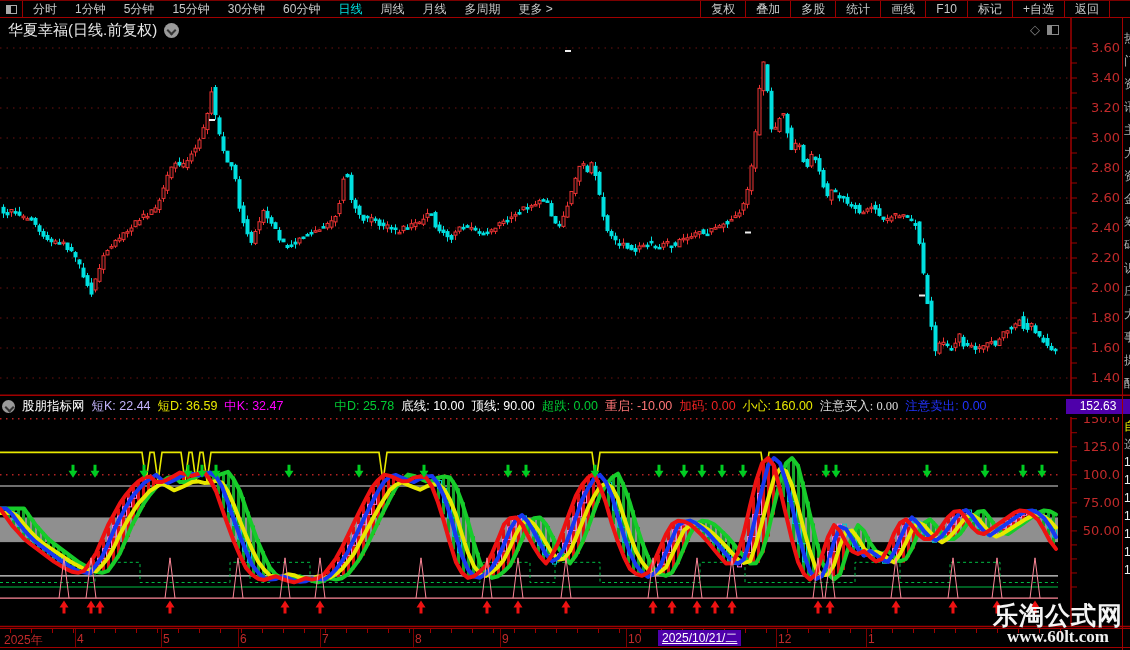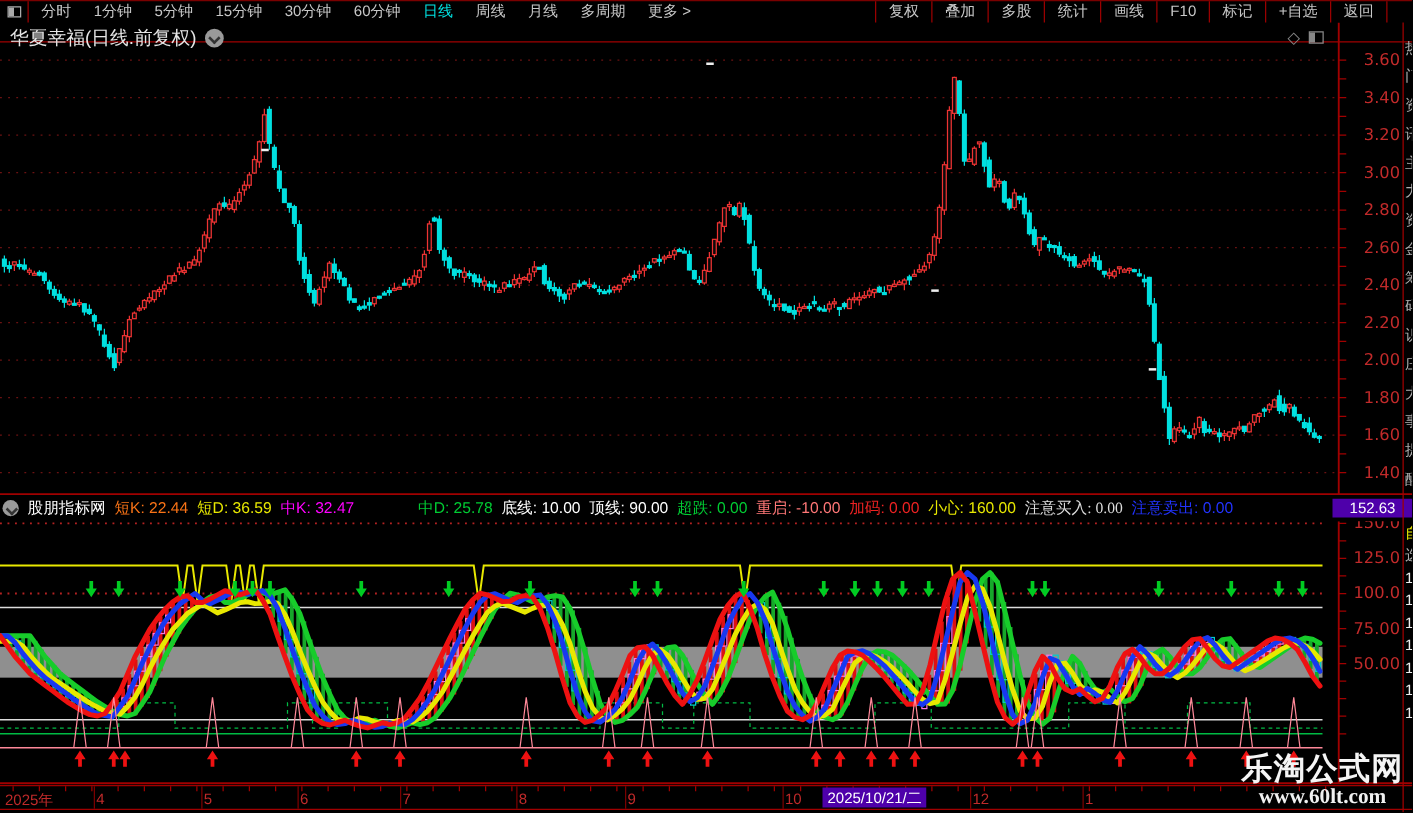--- a/index.html
+++ b/index.html
@@ -1,19 +1,19 @@
 <!DOCTYPE html>
 <html><head>
 <meta charset="utf-8">
 <style>
   html,body{margin:0;padding:0;background:#000;}
   #app{position:relative;width:1130px;height:650px;background:#000;overflow:hidden;
        font-family:"Liberation Sans","DejaVu Sans",sans-serif;}
   
-  #toolbar{position:absolute;left:0;top:0;width:1130px;height:34px;background:#000;
+  #toolbar{position:absolute;left:0;top:0;width:1130px;height:18px;background:#000;
            border-top:1px solid #7a0000;border-bottom:1px solid #a00000;box-sizing:border-box;padding-left:32px;}
   #win-icon-cell{position:absolute;left:0;top:0;width:22px;height:17px;border-right:1px solid #9a0000;
            display:flex;align-items:center;justify-content:center;}
   #win-icon{width:11px;height:9px;border:1px solid #aaa;box-sizing:border-box;background:linear-gradient(90deg,#aaa 0 4px,#000 4px);}
   #tb-left{position:absolute;left:24px;top:0;height:17px;display:flex;align-items:center;}
   .tbi{padding:0 9px;font-size:12px;color:#c8c8c8;white-space:nowrap;}
   .tbi.act{color:#00e0e0;}
   #tb-right{position:absolute;right:20px;top:0;height:17px;display:flex;align-items:center;border-right:1px solid #9a0000;text-align:right;}
   .tbc{padding:0 10px;font-size:12px;color:#c8c8c8;border-left:1px solid #9a0000;line-height:17px;white-space:nowrap;}
   
@@ -679,21 +679,21 @@
   </div>
   <div id="chart-icons">
     <span id="diamond-icon">◇</span>
     <span id="panel-icon"></span>
   </div>
 
   <div id="ind-header">
     <span class="chev-circle" style="width:13px;height:13px"></span>
     <span id="ind-name">股朋指标网</span>
     <span id="ind-fields">
-        <span style="color: #f97316;">短K: 22.44</span>
+        <span style="color: #c4b5fd;">短K: 22.44</span>
         <span style="color: rgb(232, 232, 0);">短D: 36.59</span>
         <span style="color: rgb(255, 0, 255); text-align: center;">中K: 32.47</span>
         <span style="color: rgb(0, 204, 51); margin-left: 44px;">中D: 25.78</span>
         <span style="color: rgb(255, 255, 255);">底线: 10.00</span>
         <span style="color: rgb(255, 255, 255);">顶线: 90.00</span>
         <span style="color: rgb(0, 204, 51);">超跌: 0.00</span>
         <span style="color: rgb(255, 119, 119);">重启: -10.00</span>
         <span style="color: rgb(238, 34, 34);">加码: 0.00</span>
         <span style="color: rgb(232, 232, 0);">小心: 160.00</span>
         <span style="color: rgb(221, 221, 221); font-family: Liberation Serif, serif;">注意买入: 0.00</span>
@@ -1186,21 +1186,21 @@
       <span class="axlbl" style="left: 4px;">2025年</span>
       <span class="axlbl" style="left: 77px;">4</span>
       <span class="axlbl" style="left: 163px;">5</span>
       <span class="axlbl" style="left: 240px;">6</span>
       <span class="axlbl" style="left: 322px;">7</span>
       <span class="axlbl" style="left: 415px;">8</span>
       <span class="axlbl" style="left: 502px;">9</span>
       <span class="axlbl" style="left: 628px;">10</span>
       <span class="axlbl" style="left: 778px;">12</span>
       <span class="axlbl" style="left: 868px;">1</span>
-      <span class="axbadge" style="left: 658px;">2025/10/21/二</span>
+      <span class="axbadge" style="left: 658px; text-decoration: underline;">2025/10/21/二</span>
     </div>
   <div id="bottom-strip"></div>
 
   <div id="wm">
     <div class="l1">乐淘公式网</div>
     <div class="l2">www.60lt.com</div>
   </div>
 
   <div id="sidebar">
       <span style="top: 12px;">热</span>

